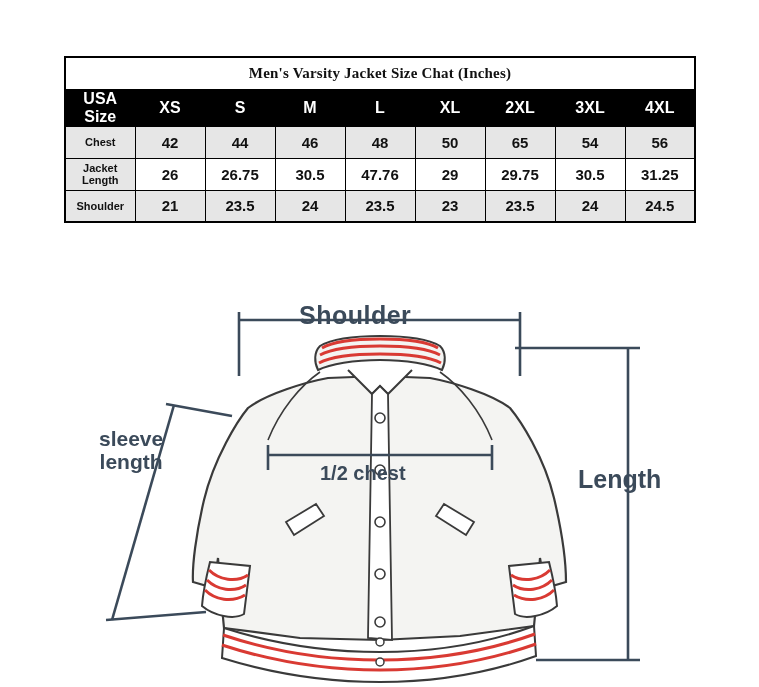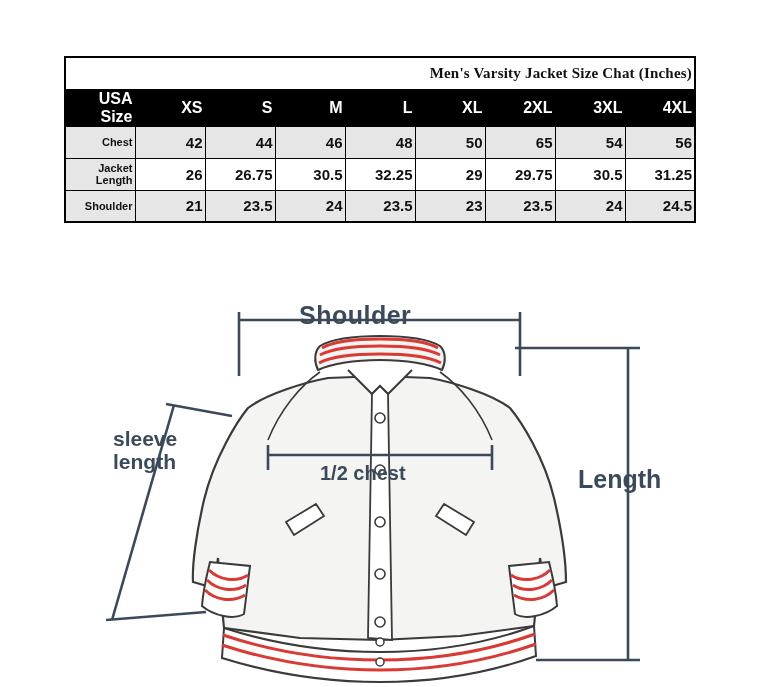--- a/index.html
+++ b/index.html
@@ -23,21 +23,21 @@
     width: 632px;
   }
   table.size-chart {
     border-collapse: collapse;
     width: 100%;
     table-layout: fixed;
     border: 2px solid #000;
   }
   table.size-chart td, table.size-chart th {
     border: 1px solid #000;
-    text-align: right;
+    text-align: center;
     font-size: 15px;
     font-weight: bold;
     color: #111;
     height: 32px;
     padding: 0 2px;
     box-sizing: border-box;
     margin-left: 32px;
   }
   .chart-title {
     font-family: "Liberation Serif", serif;
@@ -93,24 +93,25 @@
     left: 578px;
     top: 175px;
     font-size: 25px;
   }
   #label-half-chest {
     left: 320px;
     top: 172px;
     font-size: 20px;
   }
   #label-sleeve {
-    left: 113px;
+    left: 99px;
     top: 138px;
     font-size: 21px;
     line-height: 1.08;
+    text-align: center;
   }
 </style>
 </head>
 <body>
 
 <div id="chart-wrap">
   <table class="size-chart">
     <caption style="caption-side:top; padding:0;"></caption>
     <thead>
       <tr>
@@ -140,21 +141,21 @@
         <td>50</td>
         <td>65</td>
         <td>54</td>
         <td>56</td>
       </tr>
       <tr>
         <td>Jacket Length</td>
         <td>26</td>
         <td>26.75</td>
         <td>30.5</td>
-        <td>32.25</td>
+        <td>47.76</td>
         <td>29</td>
         <td>29.75</td>
         <td>30.5</td>
         <td>31.25</td>
       </tr>
       <tr class="shaded">
         <td>Shoulder</td>
         <td>21</td>
         <td>23.5</td>
         <td>24</td>

